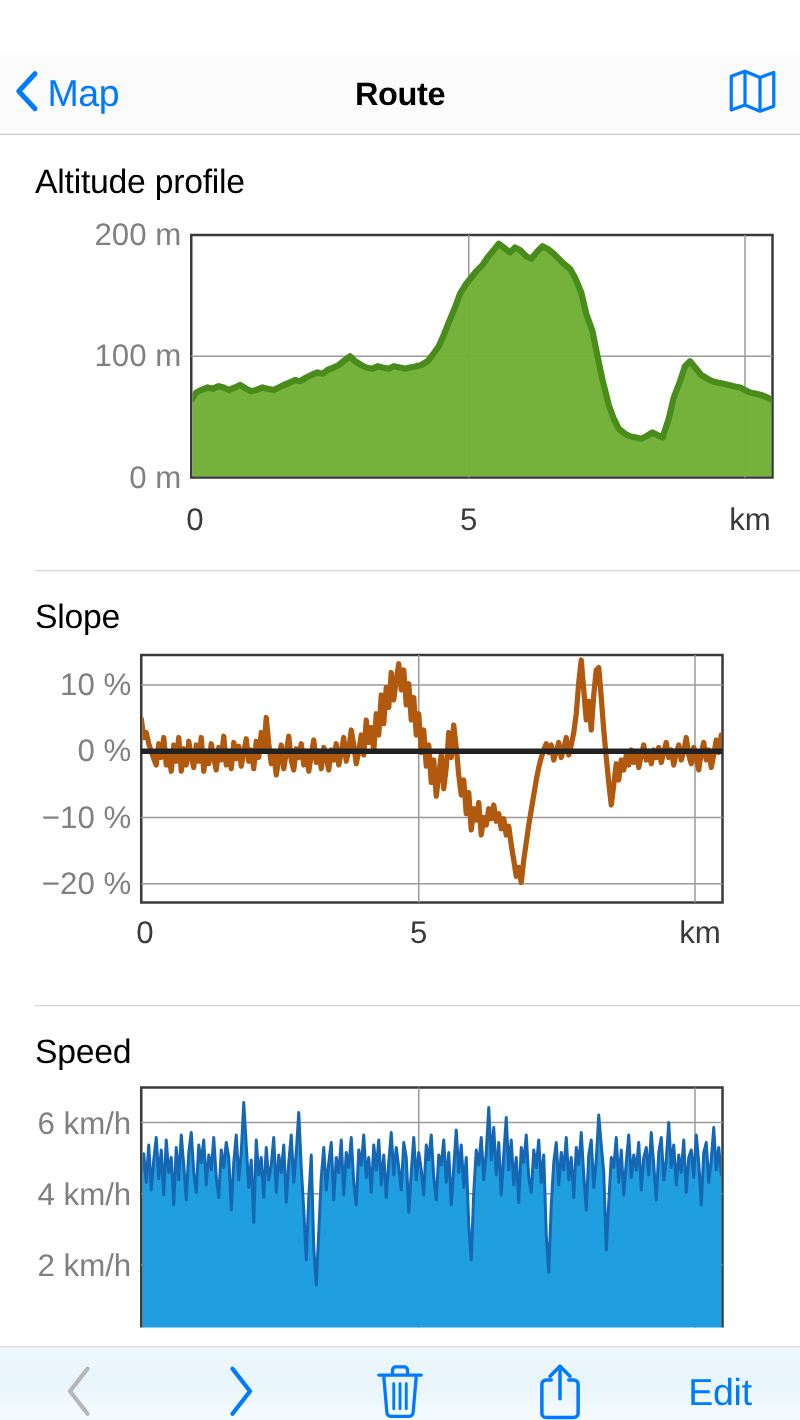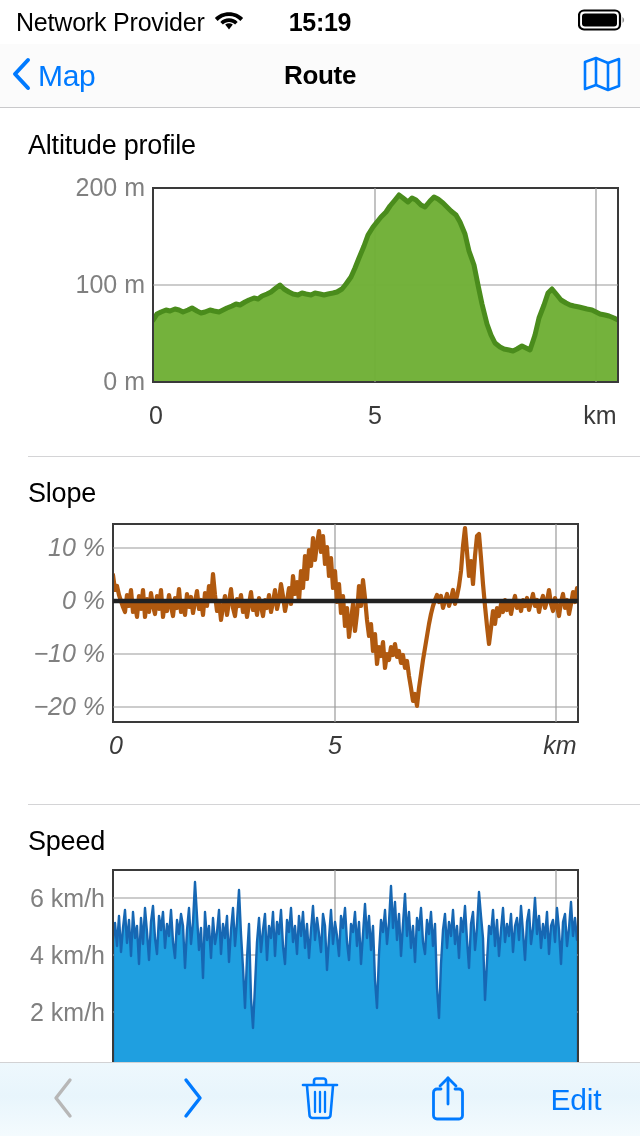--- a/index.html
+++ b/index.html
@@ -138,21 +138,21 @@
     cursor: pointer;
   }
 
   .chart-wrap { position: absolute; left: 0; top: 0; }
   .chart-svg { display: block; }
 
   
   .toolbar {
     position: absolute;
     left: 0; bottom: 0;
-    width: 640px; height: 74px;
+    width: 640px; height: 59px;
     background: linear-gradient(to bottom, #eef8fd 0%, #e8f5fc 45%, #f4fbfe 100%);
     border-top: 1px solid #d2d2d4;
     box-sizing: border-box;
     display: flex;
   }
   .tb-item {
     flex: 1 1 0;
     display: flex;
     align-items: center;
     justify-content: center;
@@ -163,42 +163,20 @@
     font-size: 30px;
     color: #007aff;
     letter-spacing: -0.2px;
   }
 </style>
 </head>
 <body>
 
 <div id="app">
 
-  <div class="statusbar">
-    <div class="sb-left">
-      <span class="sb-carrier">Network Provider</span>
-      <span>
-        <svg width="30" height="22" viewBox="0 0 30 22">
-          <path d="M15 20.5 L11.2 15.6 A6.4 6.4 0 0 1 18.8 15.6 Z" fill="#000"></path>
-          <path d="M15 3.2 C9.2 3.2 4.2 5.5 0.9 9.0 L3.6 11.9 C6.3 9.0 10.4 7.0 15 7.0 C19.6 7.0 23.7 9.0 26.4 11.9 L29.1 9.0 C25.8 5.5 20.8 3.2 15 3.2 Z" fill="#000"></path>
-          <path d="M15 9.3 C11.6 9.3 8.5 10.7 6.3 12.9 L8.9 15.6 C10.5 14.0 12.6 13.0 15 13.0 C17.4 13.0 19.5 14.0 21.1 15.6 L23.7 12.9 C21.5 10.7 18.4 9.3 15 9.3 Z" fill="#000"></path>
-        </svg>
-      </span>
-    </div>
-    <div class="sb-time">15:19</div>
-    <div class="sb-right">
-      <span>
-        <svg width="48" height="24" viewBox="0 0 48 24">
-          <rect x="1" y="2.5" width="41" height="19" rx="5" ry="5" fill="none" stroke="#000" stroke-width="2.2"></rect>
-          <rect x="4" y="5.5" width="35" height="13" rx="3" ry="3" fill="#000"></rect>
-          <path d="M44.5 9 L44.5 15 A3.6 3.6 0 0 0 44.5 9 Z" fill="#000" opacity="0.45"></path>
-        </svg>
-      </span>
-    </div>
-  </div>
 
   <div class="navbar">
     <div class="nav-back">
       <span>
         <svg width="20" height="34" viewBox="0 0 20 34">
           <polyline points="16,3 3,17 16,31" fill="none" stroke="#007aff" stroke-width="4" stroke-linecap="round" stroke-linejoin="round"></polyline>
         </svg>
       </span>
       <span class="nav-back-label">Map</span>
     </div>
@@ -251,21 +229,21 @@
     </div>
 
     <div class="section" style="height:348px;">
       <div class="sep"></div>
       <div class="section-title" style="top:22px;">Slope</div>
       <div class="disclosure" style="top:157px;">
         <svg width="22" height="36" viewBox="0 0 22 36">
           <polyline points="5,4 17,18 5,32" fill="none" stroke="#c2c2c2" stroke-width="3.4" stroke-linecap="round" stroke-linejoin="round"></polyline>
         </svg>
       </div>
-      <div class="chart-wrap" style="top:60px;font-style:italic;">
+      <div class="chart-wrap" style="top:60px;">
         <svg class="chart-svg" width="600" height="260" viewBox="0 0 600 260">
           <text x="105" y="40" text-anchor="end" font-family="Liberation Sans, sans-serif" font-size="25" fill="#808080">10 %</text>
           <text x="105" y="93" text-anchor="end" font-family="Liberation Sans, sans-serif" font-size="25" fill="#808080">0 %</text>
           <text x="105" y="146" text-anchor="end" font-family="Liberation Sans, sans-serif" font-size="25" fill="#808080">−10 %</text>
           <text x="105" y="199" text-anchor="end" font-family="Liberation Sans, sans-serif" font-size="25" fill="#808080">−20 %</text>
           <text x="116" y="238" text-anchor="middle" font-family="Liberation Sans, sans-serif" font-size="25" fill="#3a3a3a">0</text>
           <text x="335" y="238" text-anchor="middle" font-family="Liberation Sans, sans-serif" font-size="25" fill="#3a3a3a">5</text>
           <text x="560" y="238" text-anchor="middle" font-family="Liberation Sans, sans-serif" font-size="25" fill="#3a3a3a">km</text>
           <rect x="113" y="8" width="465" height="198" fill="#ffffff" stroke="#3a3a3a" stroke-width="2"></rect>
           <line x1="113" y1="32" x2="578" y2="32" stroke="#9a9a9a" stroke-width="1.2"></line>

